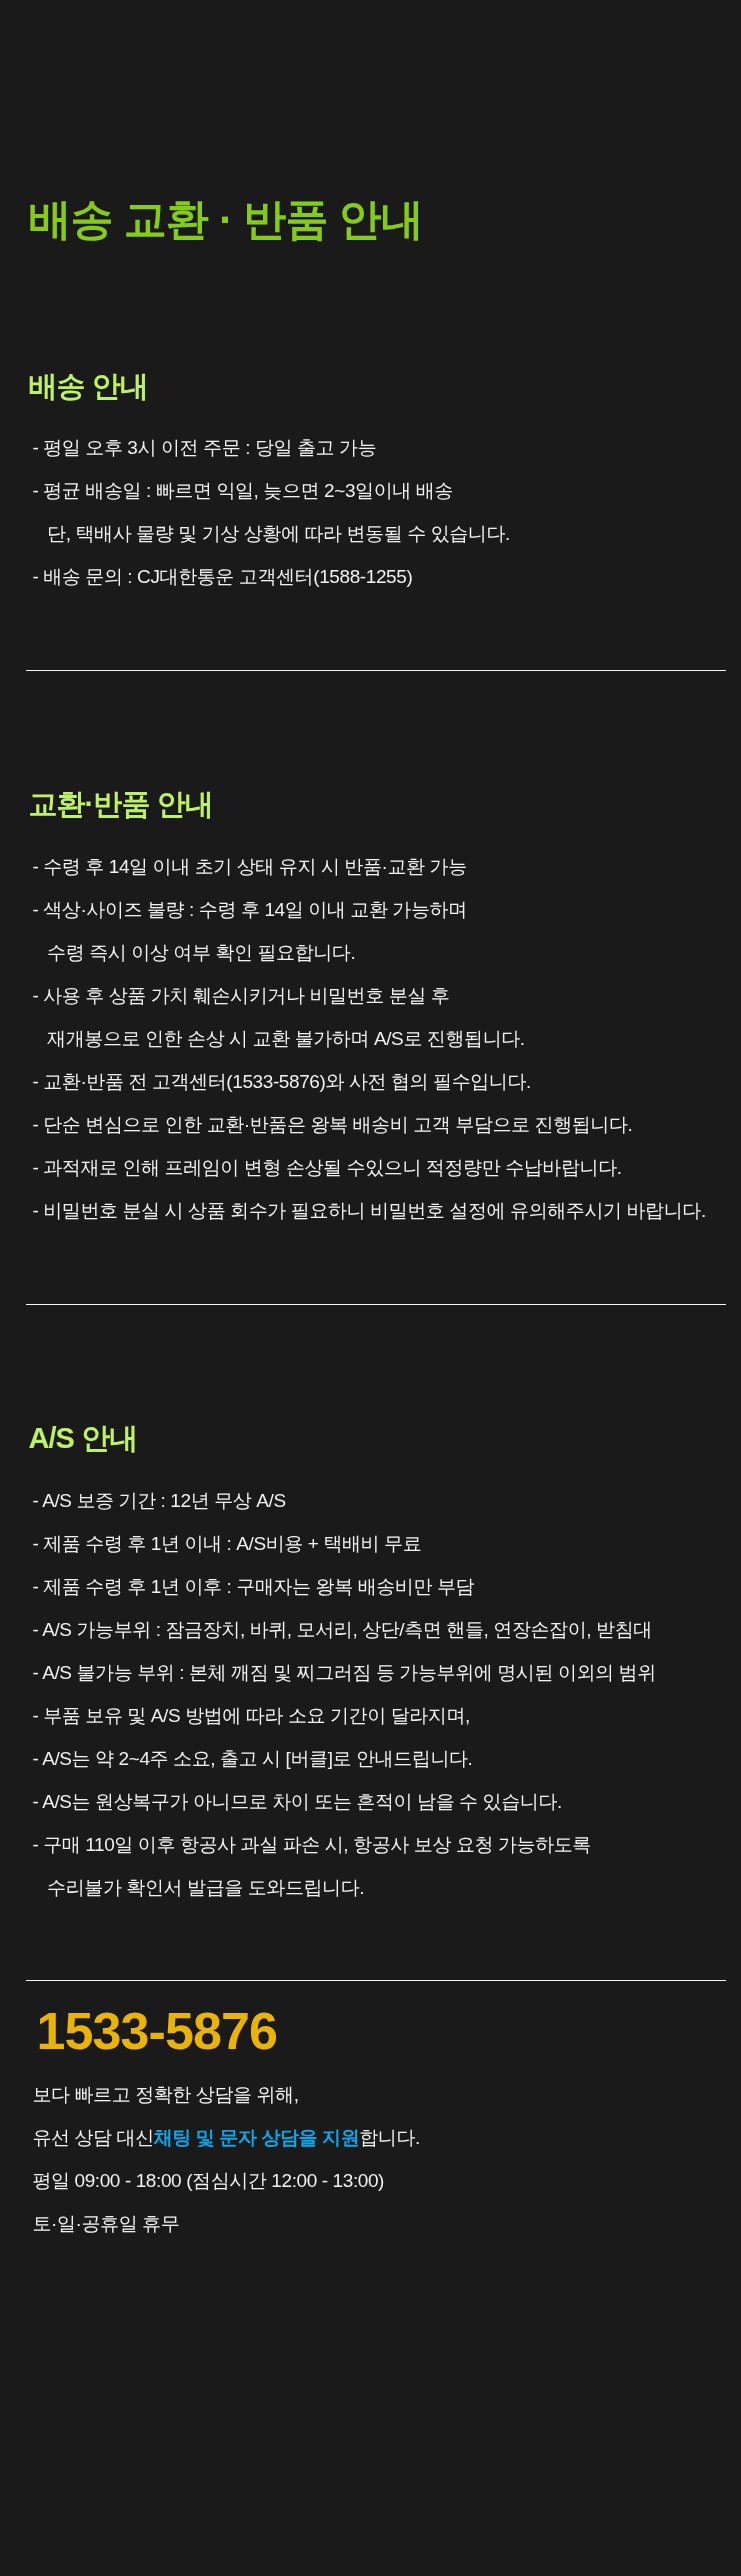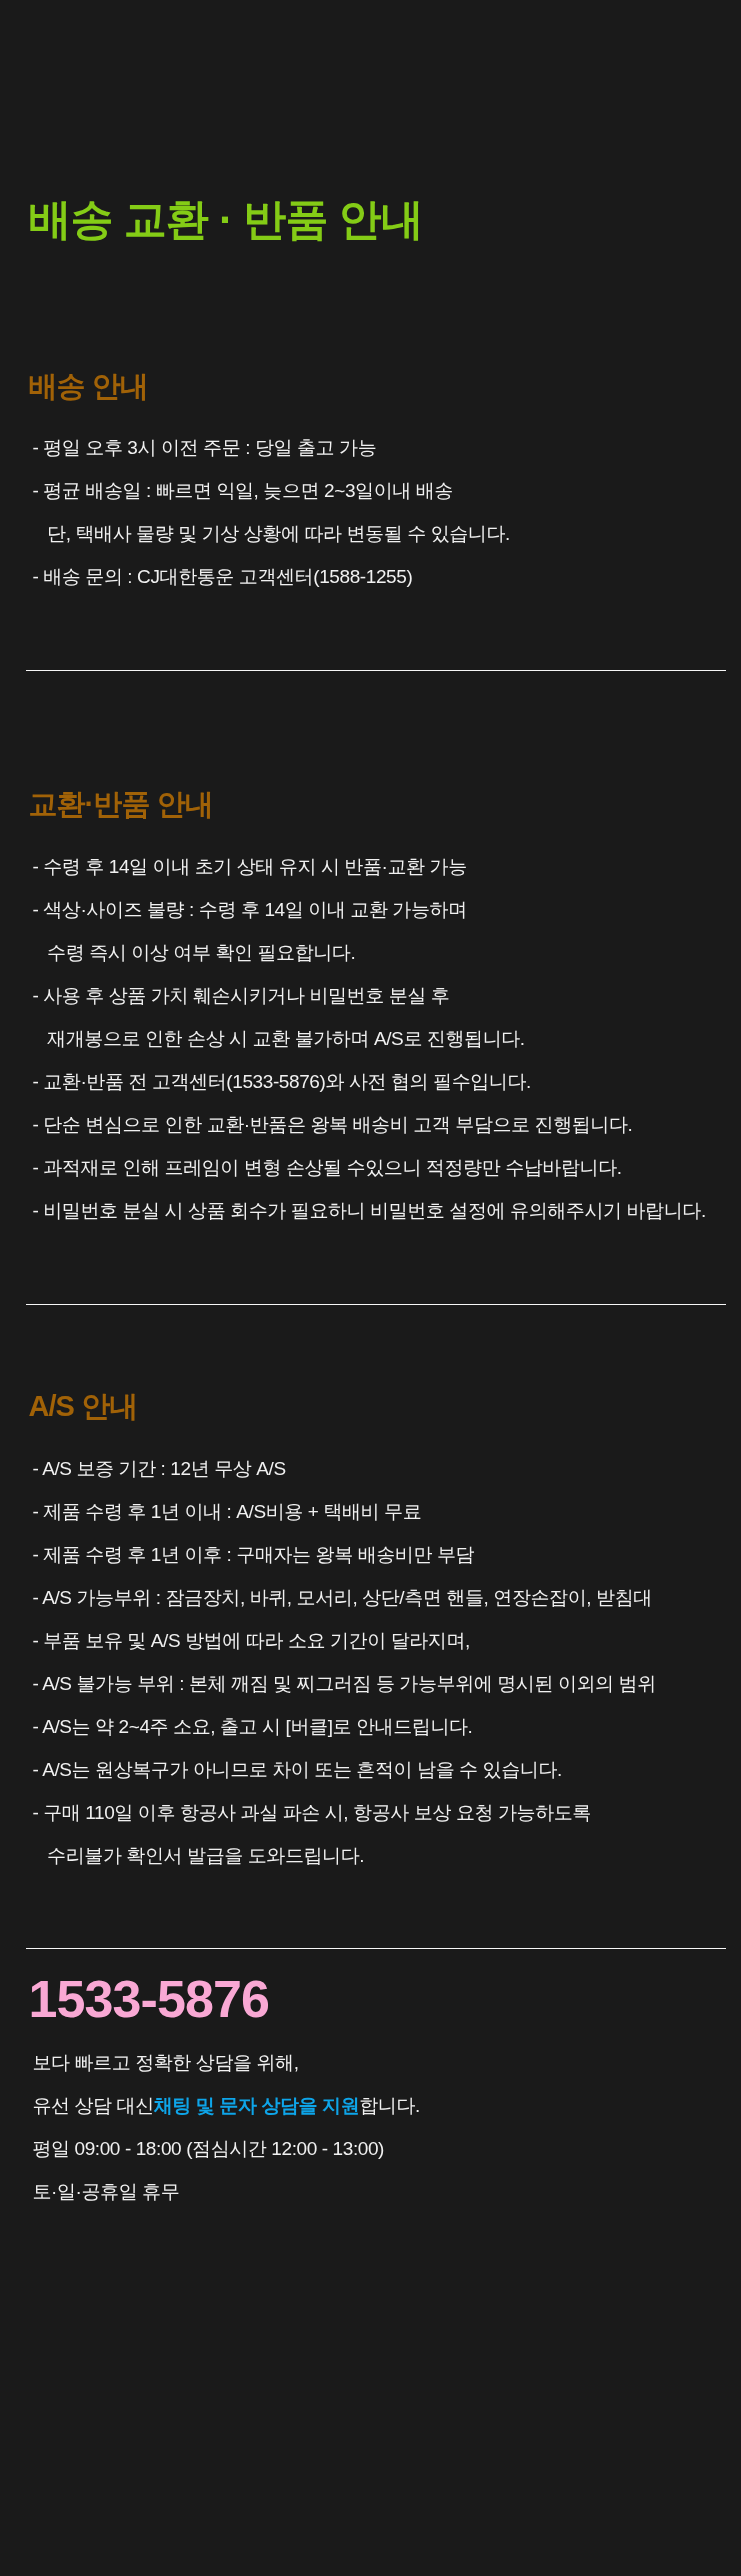--- a/index.html
+++ b/index.html
@@ -20,27 +20,27 @@
     font-weight: bold;
     color: #84cc16;
     letter-spacing: -0.9px;
     white-space: nowrap;
   }
   .section-heading {
     margin: 0;
     font-size: 29px;
     line-height: 35px;
     font-weight: bold;
-    color: #a16207;
+    color: #bef264;
     letter-spacing: -0.9px;
     white-space: nowrap;
   }
   .mt-shipping-h { margin-top: 125px; }
   .mt-exchange-h { margin-top: 116px; }
-  .mt-as-h { margin-top: 84px; }
+  .mt-as-h { margin-top: 116px; }
   .mt-cs-h { margin-top: 76px; }
 
   .list { margin: 4px; padding: 0; }
   .mt-shipping-l { margin-top: 22.4px; }
   .mt-exchange-l { margin-top: 23px; }
   .mt-as-l { margin-top: 23px; }
 
   .line {
     height: 43px;
     display: flex;
@@ -57,25 +57,25 @@
     height: 0;
     border-top: 1.7px solid #f7f7f7;
     width: 700px;
     margin: 0 0 0 -2.6px;
   }
   .mt-div1 { margin-top: 72px; }
   .mt-div2 { margin-top: 72px; }
   .mt-div3 { margin-top: 71px; }
 
   .phone-number {
-    margin: 23px 0 0 0;
+    margin: 23px 0 0 8px;
     font-size: 52px;
     line-height: 55px;
     font-weight: bold;
-    color: #f9a8d4;
+    color: #eab308;
     letter-spacing: -0.9px;
     white-space: nowrap;
   }
   .cs-lines { margin-top: 13.8px; }
   .bold-seg { font-weight: bold; color: #0ea5e9; }
 </style>
 </head>
 <body>
 
 <div class="page">
@@ -111,22 +111,22 @@
 
   <hr class="divider mt-div2">
 
   <section>
     <h2 class="section-heading mt-as-h">A/S 안내</h2>
     <div class="list mt-as-l">
       <div class="line">- A/S 보증 기간 : 12년 무상 A/S</div>
       <div class="line">- 제품 수령 후 1년 이내 : A/S비용 + 택배비 무료</div>
       <div class="line">- 제품 수령 후 1년 이후 : 구매자는 왕복 배송비만 부담</div>
       <div class="line">- A/S 가능부위 : 잠금장치, 바퀴, 모서리, 상단/측면 핸들, 연장손잡이, 받침대</div>
+      <div class="line">- A/S 불가능 부위 : 본체 깨짐 및 찌그러짐 등 가능부위에 명시된 이외의 범위</div>
       <div class="line">- 부품 보유 및 A/S 방법에 따라 소요 기간이 달라지며,</div>
-      <div class="line">- A/S 불가능 부위 : 본체 깨짐 및 찌그러짐 등 가능부위에 명시된 이외의 범위</div>
       <div class="line">- A/S는 약 2~4주 소요, 출고 시 [버클]로 안내드립니다.</div>
       <div class="line">- A/S는 원상복구가 아니므로 차이 또는 흔적이 남을 수 있습니다.</div>
       <div class="line">- 구매 110일 이후 항공사 과실 파손 시, 항공사 보상 요청 가능하도록</div>
       <div class="line indent">수리불가 확인서 발급을 도와드립니다.</div>
     </div>
   </section>
 
   <hr class="divider mt-div3">
 
   <section>

